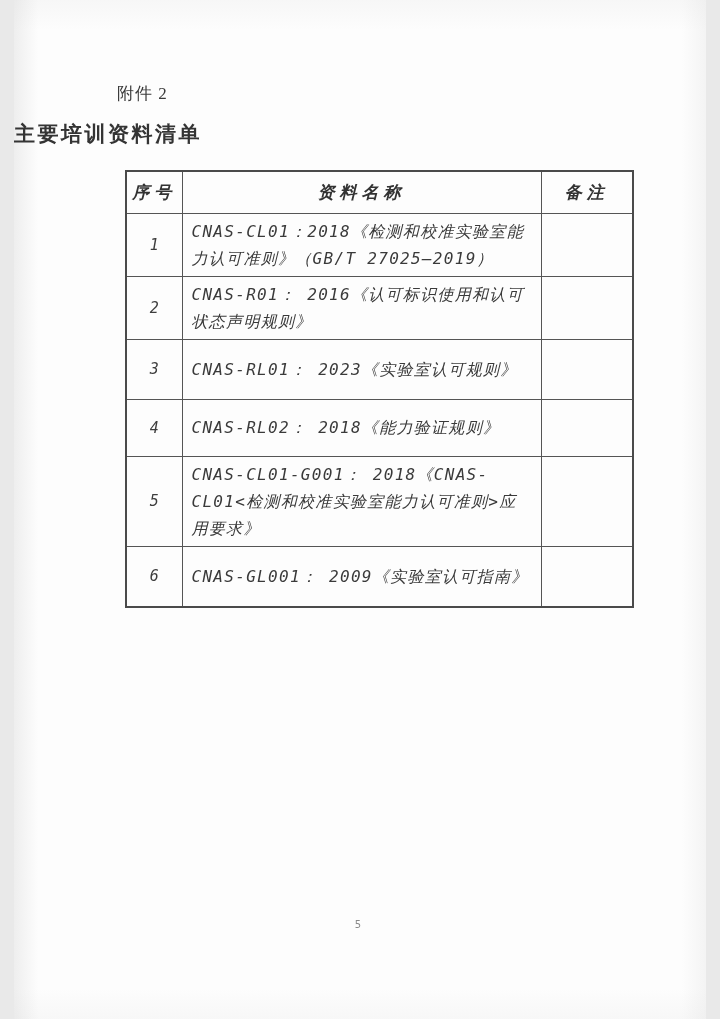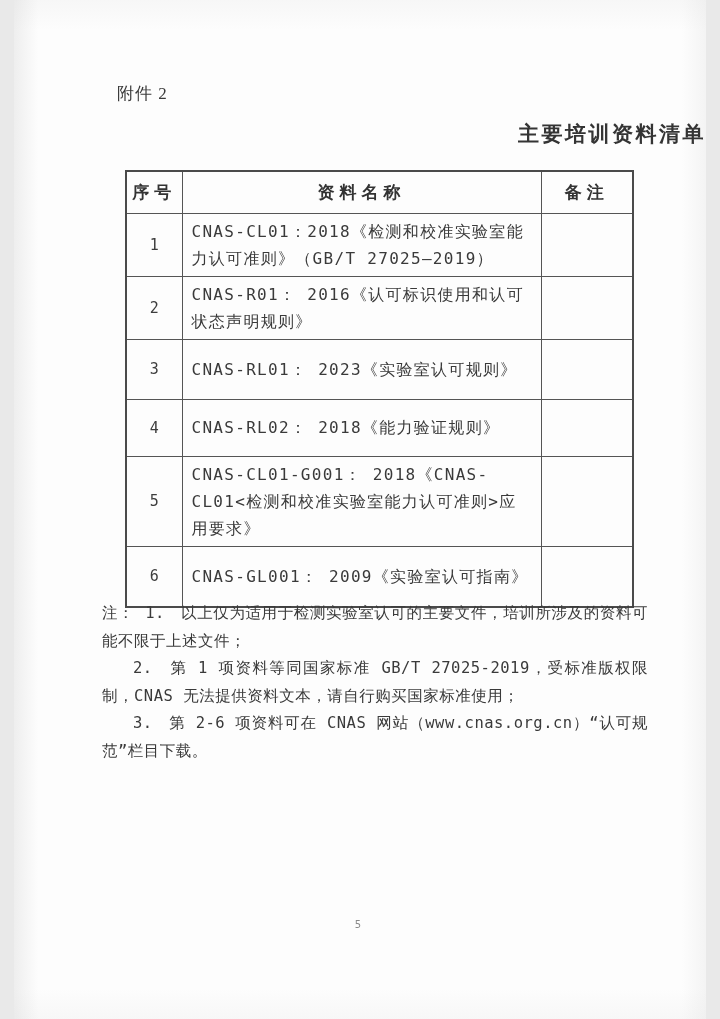--- a/index.html
+++ b/index.html
@@ -26,39 +26,40 @@
     top: 82px;
     font-size: 17px;
     letter-spacing: 1px;
     color: #3a3a3a;
   }
   .title {
     position: absolute;
     left: 0;
     right: 0;
     top: 120px;
-    text-align: right;
+    text-align: left;
     font-size: 21px;
     font-weight: bold;
     letter-spacing: 2.5px;
     color: #343434;
   }
   table.doc-table {
     position: absolute;
     left: 111px;
     top: 170px;
     width: 507px;
     border-collapse: collapse;
     table-layout: fixed;
     border: 2px solid #4a4a4a;
   }
   .doc-table th, .doc-table td {
     border: 1px solid #555555;
     vertical-align: middle;
     padding: 0;
+    font-style: italic;
   }
   .doc-table th {
     font-size: 17px;
     font-weight: bold;
     letter-spacing: 5px;
     text-align: center;
     color: #333333;
   }
   .doc-table td.cell-no {
     text-align: center;
@@ -161,21 +162,16 @@
         <td class="cell-remark"></td>
       </tr>
       <tr class="h-r6">
         <td class="cell-no">6</td>
         <td class="cell-name">CNAS-GL001： 2009《实验室认可指南》</td>
         <td class="cell-remark"></td>
       </tr>
     </tbody>
   </table>
 
-  <div class="notes">
-    <p><span class="note-label">注：</span><span>1.　以上仅为适用于检测实验室认可的主要文件，培训所涉及的资料可能不限于上述文件；</span></p>
-    <p class="indent">2.　第 1 项资料等同国家标准 GB/T 27025-2019，受标准版权限制，CNAS 无法提供资料文本，请自行购买国家标准使用；</p>
-    <p class="indent">3.　第 2-6 项资料可在 CNAS 网站（www.cnas.org.cn）“认可规范”栏目下载。</p>
-  </div>
 
   <div class="page-number">5</div>
 
 </div>
 
 </body></html>

